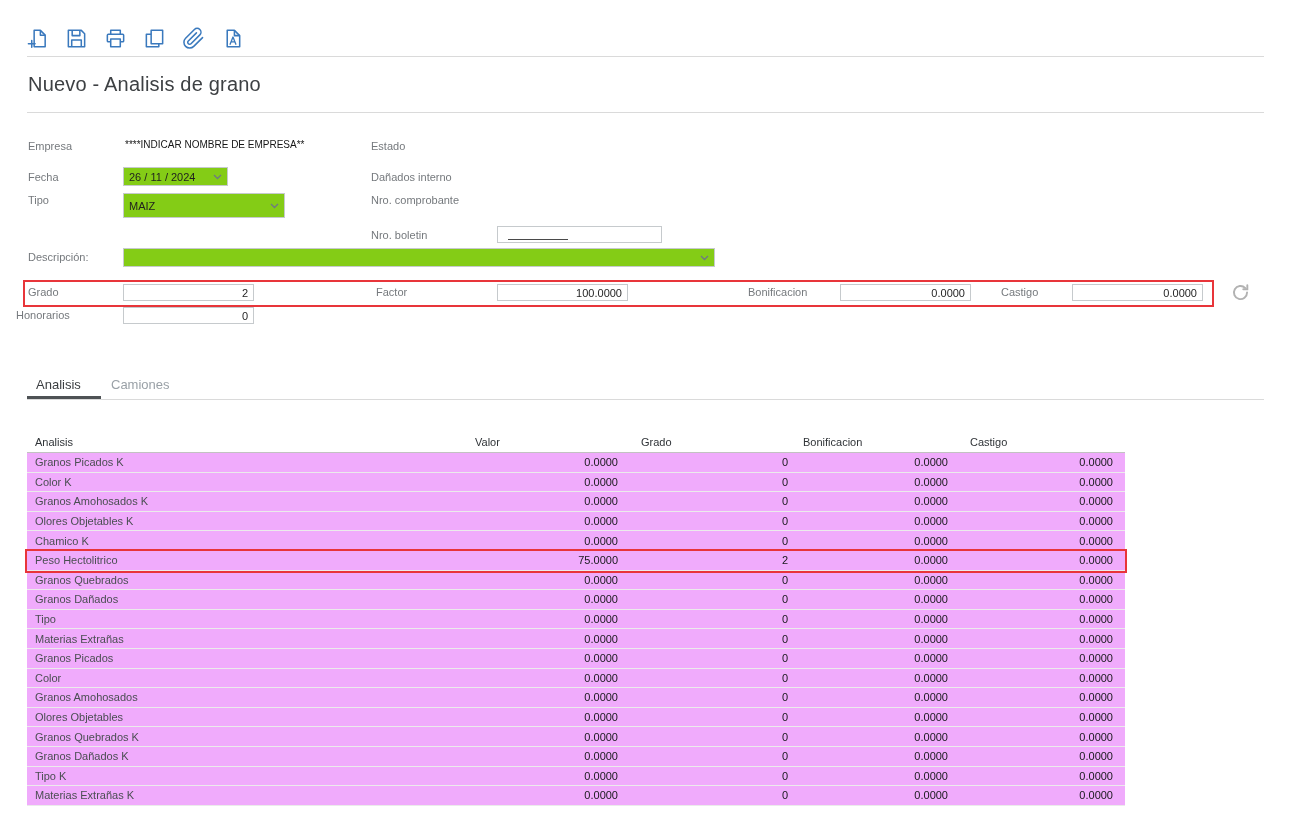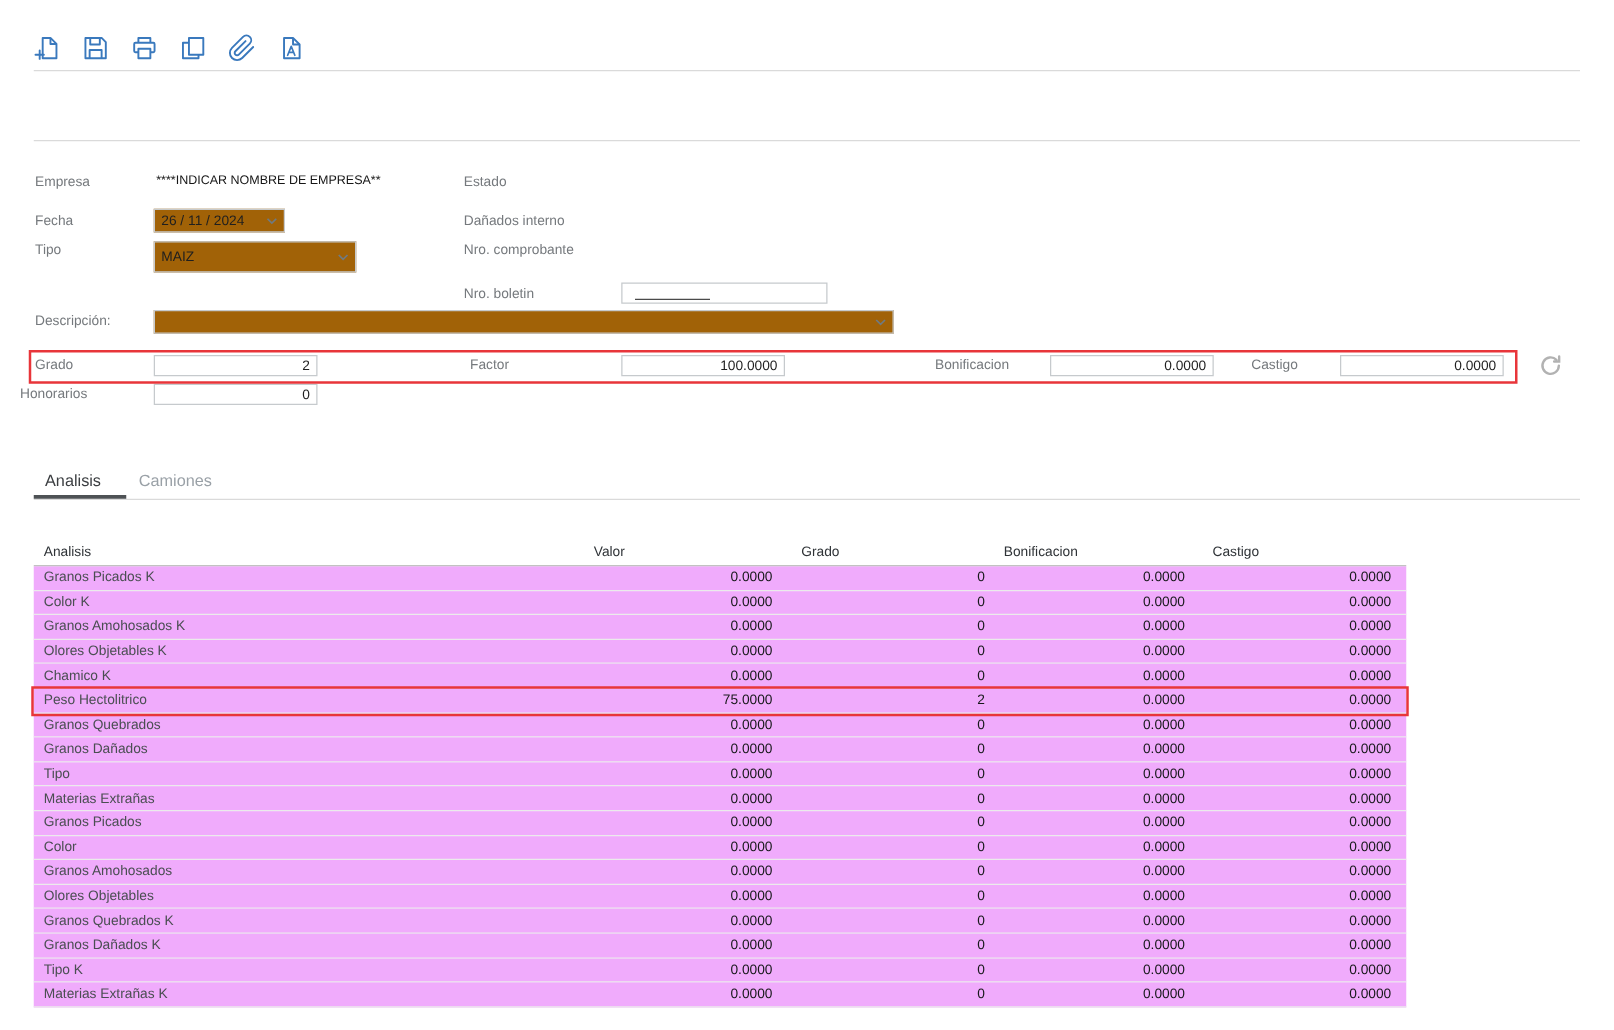--- a/index.html
+++ b/index.html
@@ -17,21 +17,21 @@
            color:#3d4043; letter-spacing:.2px; }
 
   .lbl { position:absolute; font-size:11px; color:#75797d; white-space:nowrap; }
   .val { position:absolute; font-size:10px; color:#161616; white-space:nowrap; }
 
   .field { position:absolute; border:1px solid #c6cacd; background:#fff; font-size:11px;
            color:#1f1f1f; font-family:inherit; padding:0 5px; }
   input.field { outline:none; }
   .field.num { text-align:right; }
 
-  .combo { position:absolute; border:1px solid #c6cacd; background:#a16207; display:flex;
+  .combo { position:absolute; border:1px solid #c6cacd; background:#84cc16; display:flex;
            align-items:center; font-size:11px; color:#1f1f1f; padding:0 5px; cursor:pointer; }
   .combo .chev { margin-left:auto; display:flex; align-items:center; }
 
   .ul-mark { position:absolute; left:10px; bottom:2px; width:60px; height:0;
              border-bottom:1.5px solid #4a4a4a; }
 
   .tab { position:absolute; font-size:13px; background:none; border:none; padding:0;
          font-family:inherit; cursor:pointer; white-space:nowrap; }
   .tab.active { color:#3b3e41; }
   .tab.inactive { color:#9aa1a7; }
@@ -96,20 +96,21 @@
     <button class="tbtn">
       <svg width="23" height="23" viewBox="0 0 24 24" fill="none" stroke="#3a79bd" stroke-width="1.6" stroke-linejoin="round">
         <path d="M6.5 3.5 H14 L19.5 9 V20.5 H6.5 Z"></path>
           <path d="M14 3.5 V9 H19.5"></path>
           <path d="M9.5 18 L12.5 10.5 L15.5 18 M10.6 15.5 H14.4" stroke-width="1.4" stroke-linecap="round"></path>
       </svg>
     </button>
   </div>
   <div class="divider" style="top:56px"></div>
 
+  <h1 class="title">Nuevo - Analisis de grano</h1>
   <div class="divider" style="top:112px"></div>
 
   <span class="lbl" style="left:28px; top:140px">Empresa</span>
   <span class="val" style="left:125px; top:139px">****INDICAR NOMBRE DE EMPRESA**</span>
   <span class="lbl" style="left:371px; top:140px">Estado</span>
 
   <span class="lbl" style="left:28px; top:171px">Fecha</span>
   <div class="combo" style="left:123px; top:167px; width:105px; height:19px">
     <span>26 / 11 /  2024</span>
     <span class="chev">

